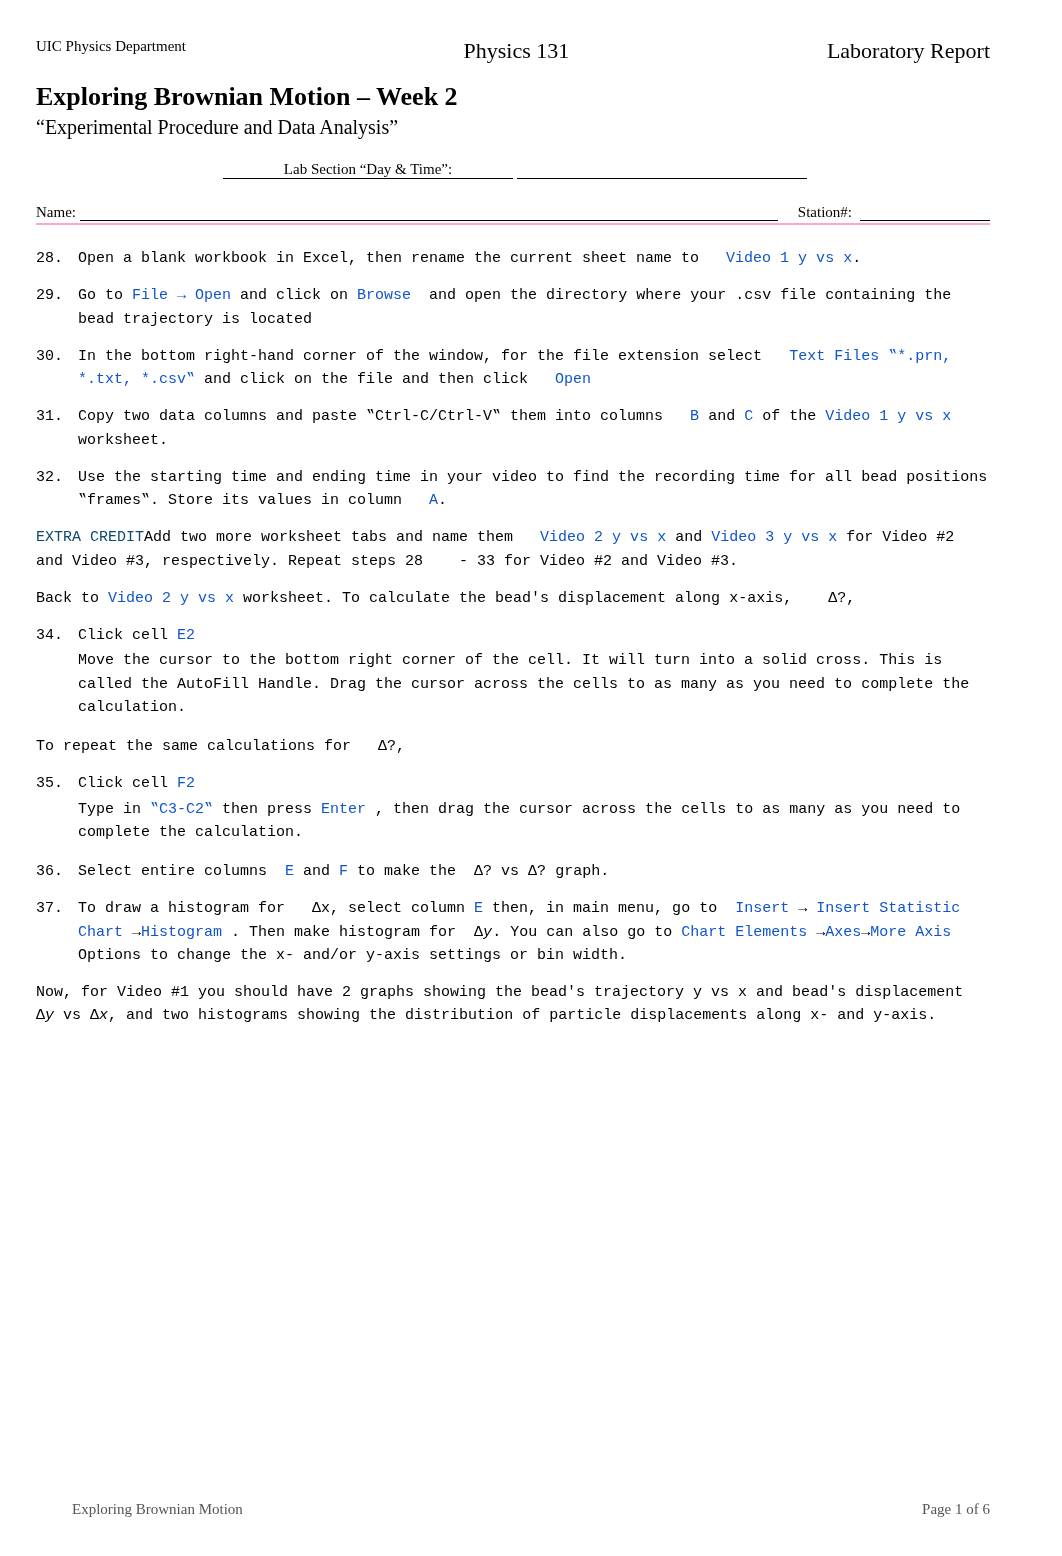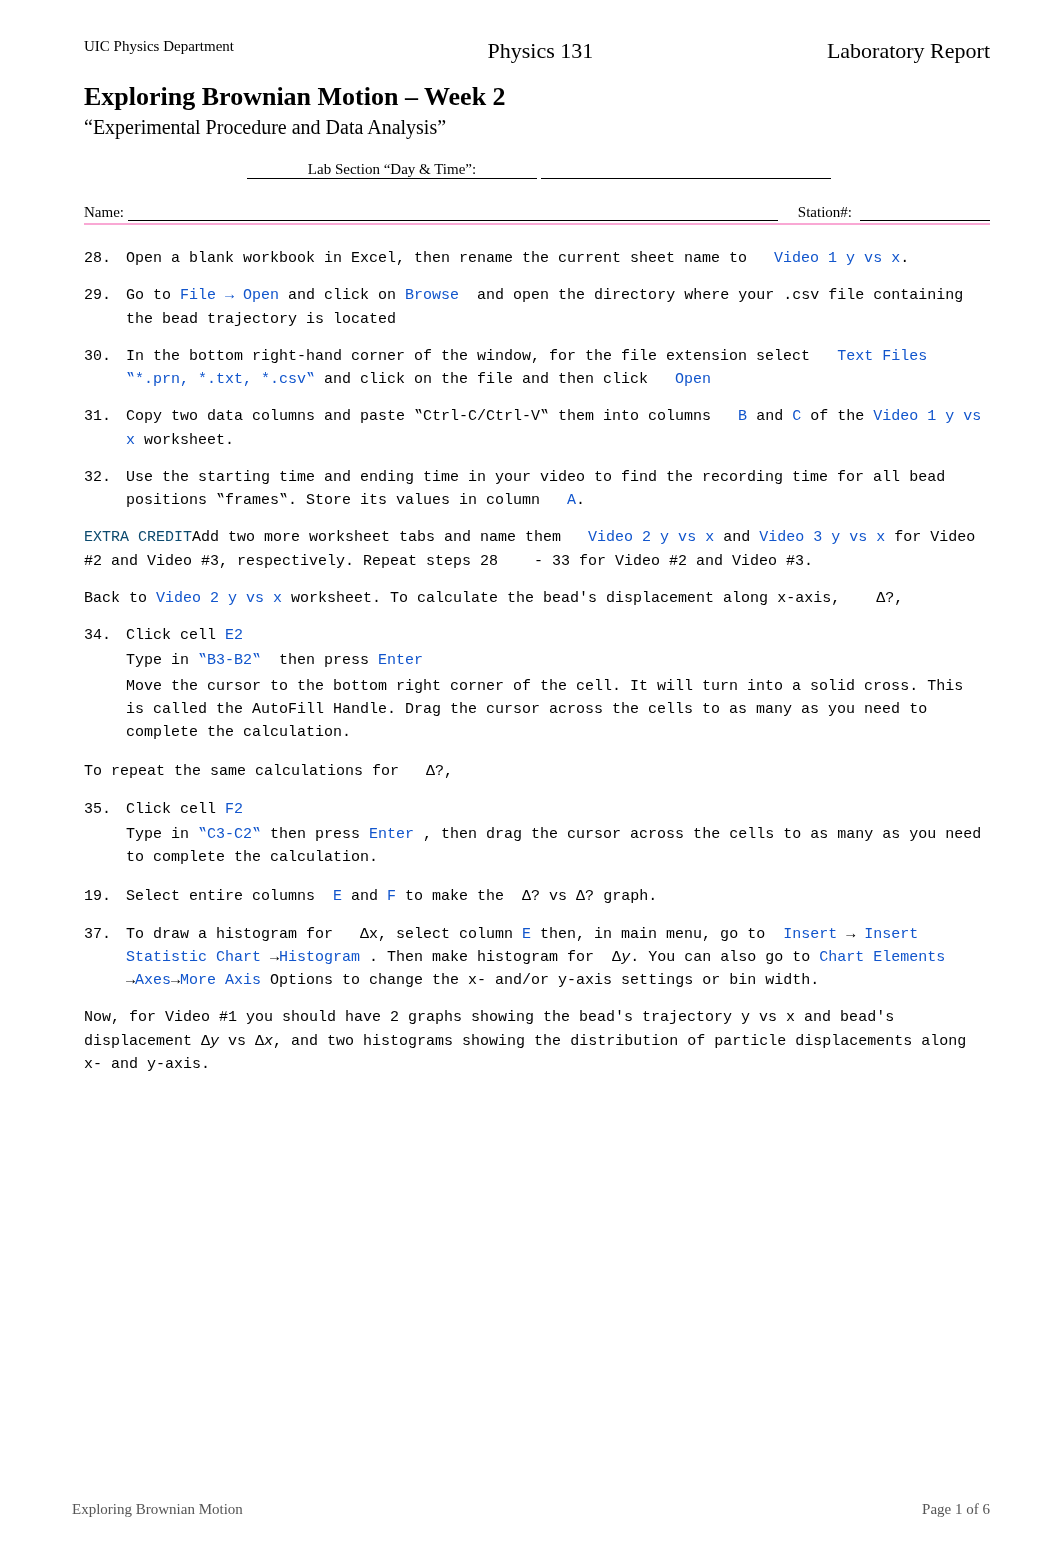--- a/index.html
+++ b/index.html
@@ -7,21 +7,21 @@
       background: #fff;
       font-family: 'Times New Roman', Times, serif;
       font-size: 15px;
       color: #000;
       width: 1062px;
       min-height: 1556px;
     }
     .page {
       width: 1062px;
       min-height: 1556px;
-      padding: 38px 72px 40px 84px;
+      padding: 38px 72px 40px 36px;
       position: relative;
     }
     .header {
       display: flex;
       justify-content: space-between;
       align-items: flex-start;
       margin-bottom: 18px;
       font-size: 15px;
       color: #000;
     }
@@ -204,39 +204,38 @@
     </div>
 
     <div class="para">
       Back to <span class="blue">Video 2 y vs x</span> worksheet. To calculate the bead's displacement along x-axis, &nbsp;&nbsp;&nbsp;Δ?,
     </div>
 
     <div class="numbered-para">
       <span class="num-label">34.</span>
       <div class="para-body">
         <div class="indent-line">Click cell <span class="blue">E2</span></div>
-        <div class="indent-line">Type in <span class="blue"> ‟B3-B2‟</span> &nbsp;then press <span class="blue">Enter</span></div>
         <div class="indent-line">Move the cursor to the bottom right corner of the cell. It will turn into a solid cross. This is called the AutoFill Handle. Drag the cursor across the cells to as many as you need to complete the calculation.</div>
       </div>
     </div>
 
     <div class="para">
       To repeat the same calculations for &nbsp;&nbsp;Δ?,
     </div>
 
     <div class="numbered-para">
       <span class="num-label">35.</span>
       <div class="para-body">
         <div class="indent-line">Click cell <span class="blue">F2</span></div>
         <div class="indent-line">Type in <span class="blue"> ‟C3-C2‟</span> then press <span class="blue">Enter</span> , then drag the cursor across the cells to as many as you need to complete the calculation.</div>
       </div>
     </div>
 
     <div class="numbered-para">
-      <span class="num-label">19.</span>
+      <span class="num-label">36.</span>
       <div class="para-body">
         Select entire columns &nbsp;<span class="blue">E</span> and <span class="blue">F</span> to make the &nbsp;Δ? vs Δ? graph.
       </div>
     </div>
 
     <div class="numbered-para">
       <span class="num-label">37.</span>
       <div class="para-body">
         To draw a histogram for &nbsp;&nbsp;Δx, select column <span class="blue">E</span> then, in main menu, go to &nbsp;<span class="blue">Insert</span> <span> → </span><span class="blue">Insert Statistic Chart</span> <span>→</span><span class="blue">Histogram</span> . Then make histogram for &nbsp;Δ<em>y</em>. You can also go to <span class="blue">Chart Elements</span> <span> →</span><span class="blue">Axes</span><span>→</span><span class="blue">More Axis</span> Options to change the x- and/or y-axis settings or bin width.
       </div>

